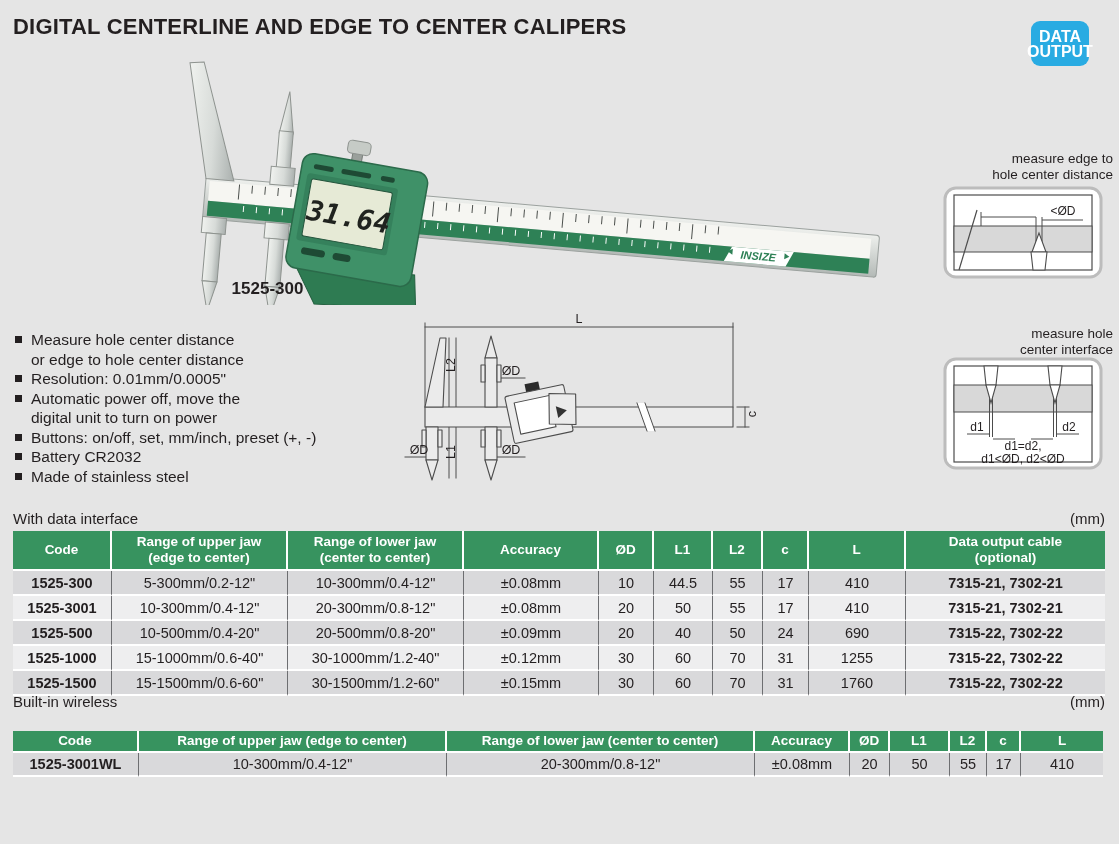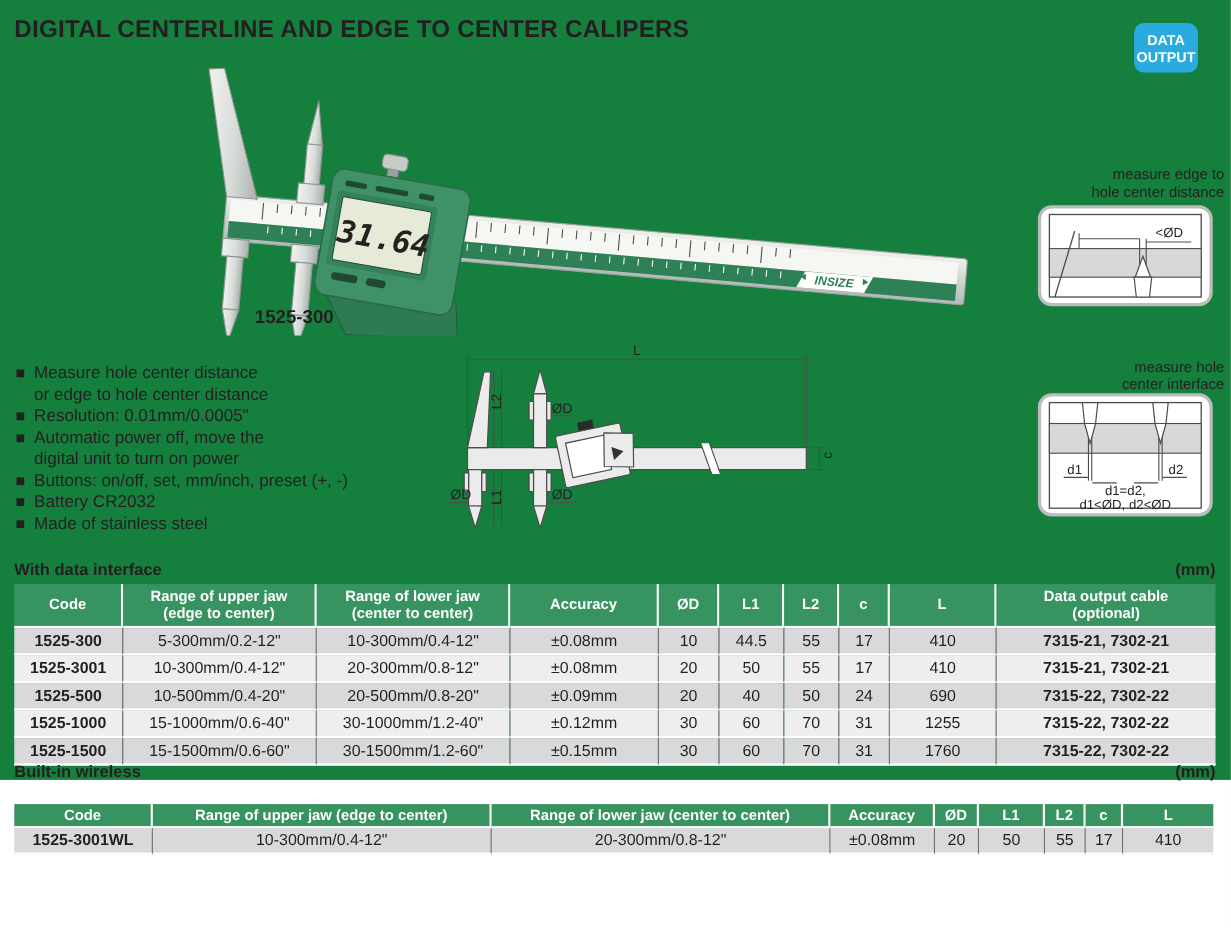--- a/index.html
+++ b/index.html
@@ -1,45 +1,45 @@
 <!DOCTYPE html>
 <html><head>
 <meta charset="utf-8">
 <style>
   html,body{margin:0;padding:0;background:#fff;}
   body{width:1119px;height:844px;overflow:hidden;
        font-family:"Liberation Sans","DejaVu Sans",sans-serif;color:#231f20;}
-  .page{position:relative;width:1119px;height:709px;background:#15803d;}
+  .page{position:relative;width:1119px;height:844px;background:#e5e5e5;}
 
   .title{position:absolute;left:13px;top:14px;font-size:22px;font-weight:bold;
          letter-spacing:.2px;white-space:nowrap;}
 
   .badge{position:absolute;left:1031px;top:21px;width:58px;height:45px;border-radius:9px;
-         background:#29abe2;color:#fff;font-weight:bold;font-size:13px;line-height:15px;
+         background:#29abe2;color:#fff;font-weight:bold;font-size:16px;line-height:15px;
          display:flex;flex-direction:column;align-items:center;justify-content:center;text-align:left;}
 
   .product-svg{position:absolute;left:135px;top:55px;width:775px;height:250px;}
   .model-label{position:absolute;left:200px;top:279px;width:135px;text-align:center;
                font-size:17px;font-weight:bold;}
 
   .features{position:absolute;left:13px;top:330px;width:372px;list-style:none;margin:0;padding:0;}
   .features li{display:flex;align-items:flex-start;font-size:15.5px;line-height:19.5px;margin:0;}
   .features .sq{flex:0 0 auto;width:7px;height:7px;background:#231f20;margin:6px 9px 0 2px;}
   .features .ftxt{white-space:pre-line;}
 
   .tech-svg{position:absolute;left:393px;top:310px;width:385px;height:178px;}
 
   .side-caption{position:absolute;width:178px;left:935px;text-align:right;font-size:13.5px;
                 line-height:16px;white-space:pre-line;}
   .capA{top:151px;} .capB{top:326px;}
   .sideA-svg{position:absolute;left:943px;top:186px;width:160px;height:93px;}
   .sideB-svg{position:absolute;left:943px;top:357px;width:160px;height:113px;}
 
   .section-bar{position:absolute;left:13px;width:1092px;display:flex;justify-content:space-between;
-               font-size:15px;font-weight:bold;}
+               font-size:15px;font-weight:normal;}
   .sec1{top:510px;} .sec2{top:693px;}
 
   .table-wrap{position:absolute;left:13px;}
   .tw1{top:531px;width:1092px;} .tw2{top:731px;width:1090px;}
 
   table.spec-table{border-collapse:separate;border-spacing:0;table-layout:fixed;width:100%;}
   table.spec-table th{background:#37935f;color:#fff;font-weight:bold;font-size:13.5px;line-height:16px;
       text-align:center;vertical-align:middle;padding:3px 2px;white-space:pre-line;
       border-right:2px solid #fff;border-bottom:2px solid #fff;}
   table.spec-table th:last-child{border-right:none;}

